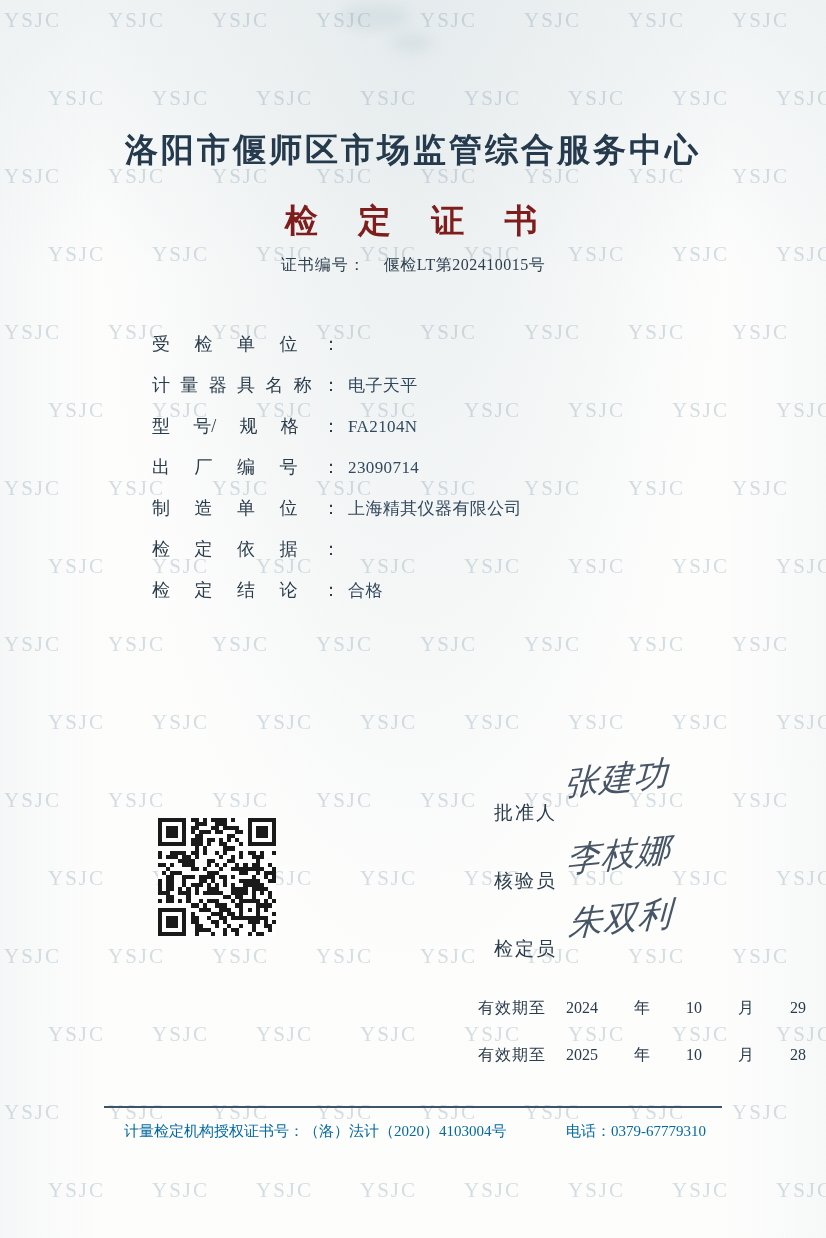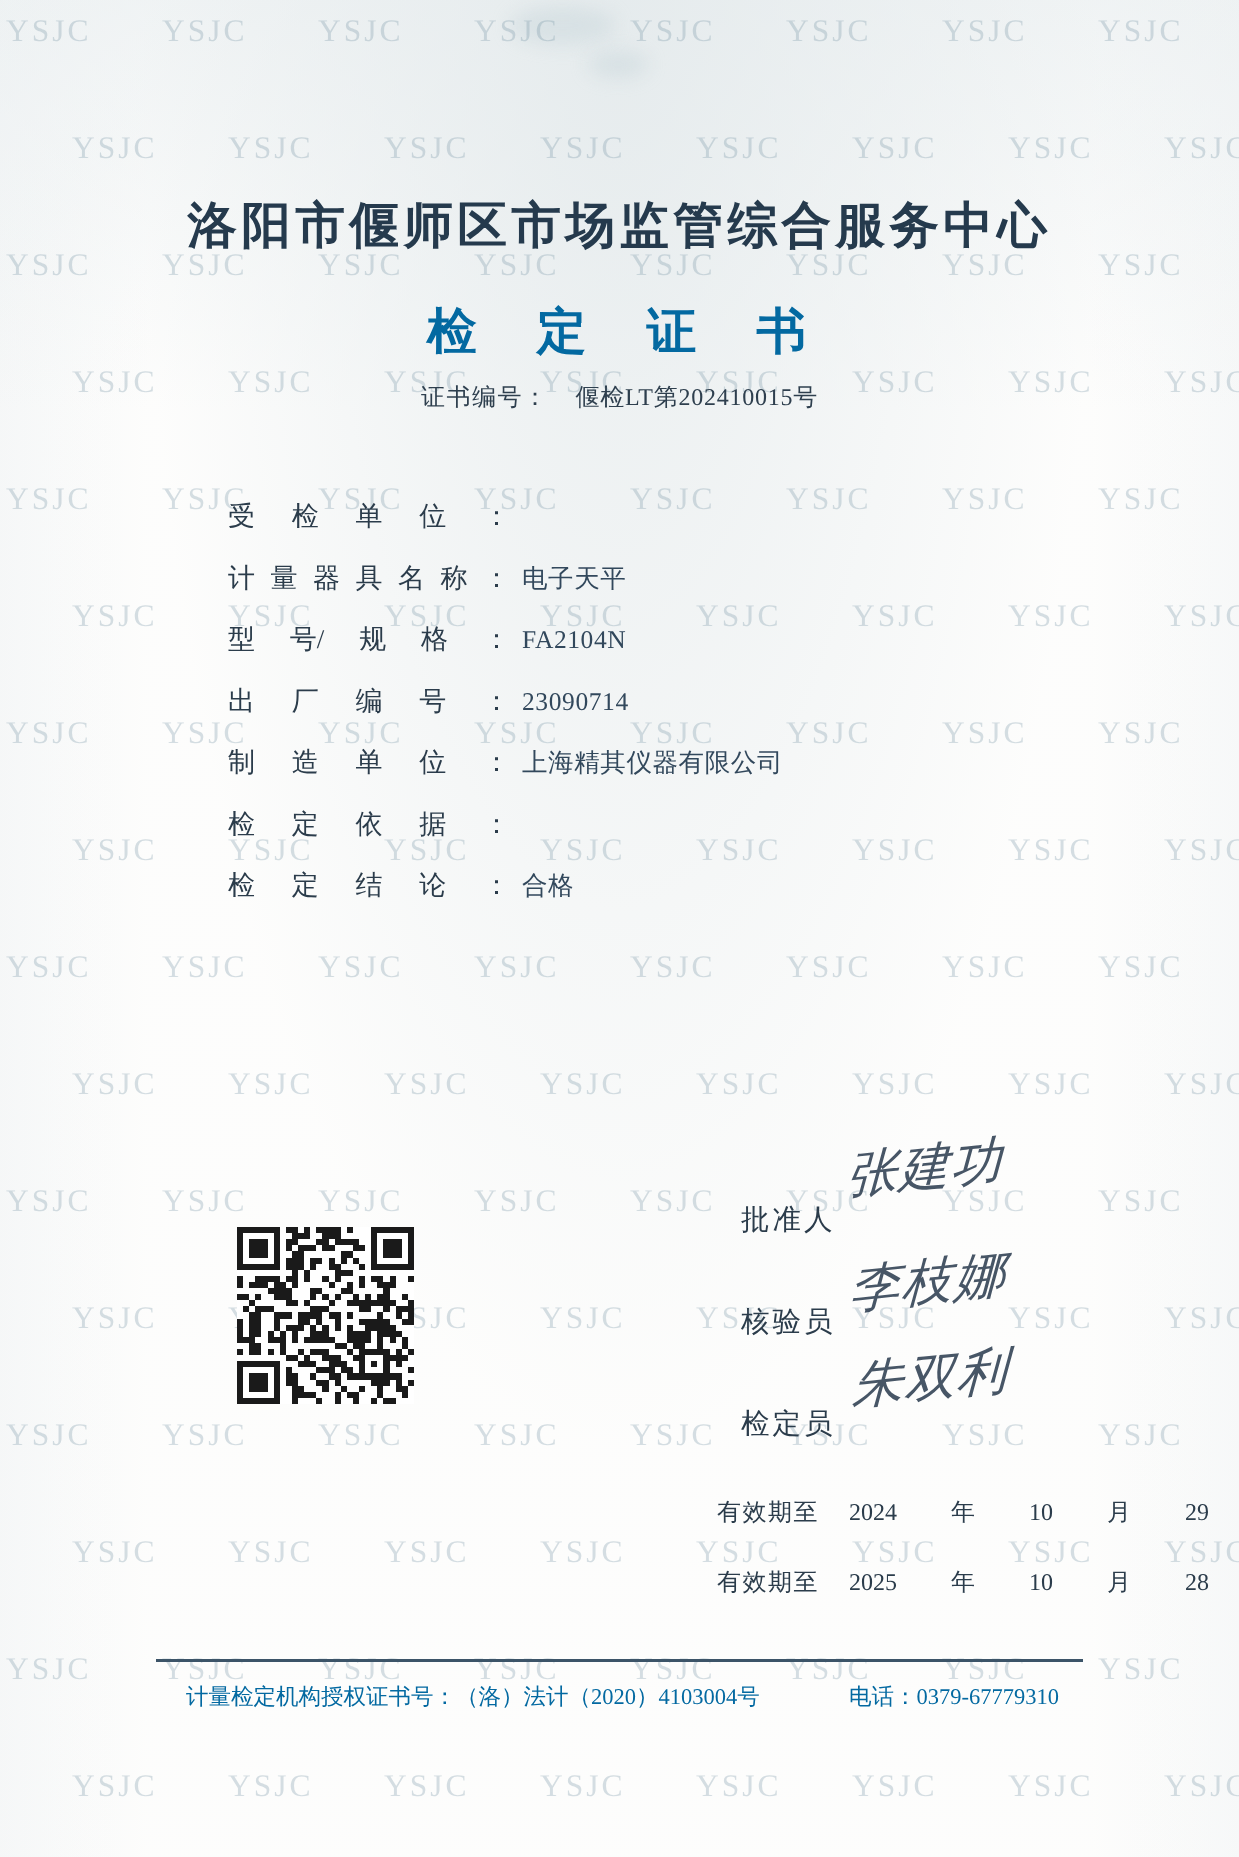--- a/index.html
+++ b/index.html
@@ -61,21 +61,21 @@
     font-weight: bold;
     font-size: 33px;
     letter-spacing: 3px;
     color: #253a4d;
   }
   .doc-title {
     font-family: "Liberation Serif", serif;
     font-weight: bold;
     font-size: 33px;
     letter-spacing: 16px;
-    color: #0369a1;
+    color: #7f1d1d;
     margin-top: 26px;
     padding-left: 12px;
   }
   .cert-no-row {
     position: absolute;
     top: 255px;
     left: 0;
     right: 0;
     text-align: center;
     font-family: "Liberation Serif", serif;

